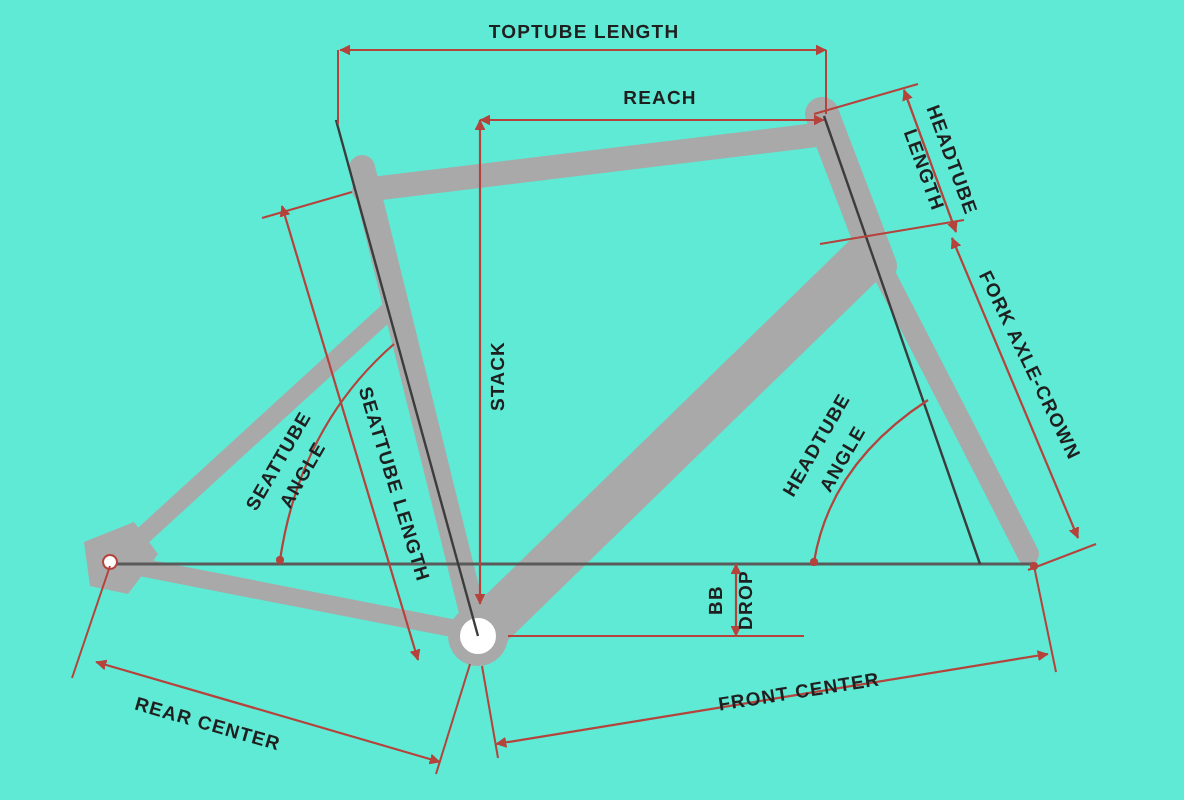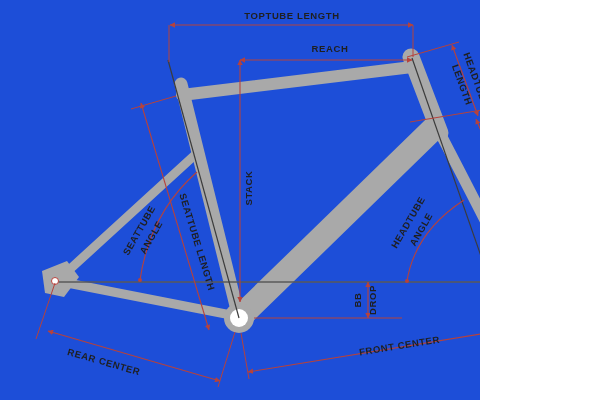--- a/index.html
+++ b/index.html
@@ -1,16 +1,16 @@
 <!DOCTYPE html>
 <html><head>
 <meta charset="utf-8">
 <style>
   html,body{margin:0;padding:0;background:#ffffff;}
-  .stage{width:480px;height:400px;position:relative;background:#1d4ed8;overflow:hidden;}
+  .stage{width:592px;height:400px;position:relative;background:#5eead4;overflow:hidden;}
   svg{display:block;}
   text{
     font-family:"Liberation Sans",sans-serif;
     font-weight:bold;
     font-size:9.5px;
     letter-spacing:0.6px;
     fill:#1f1f1f;
   }
   .dim{stroke:#b6423c;stroke-width:1.1;fill:none;}
   .tick{stroke:#b6423c;stroke-width:1;fill:none;}

